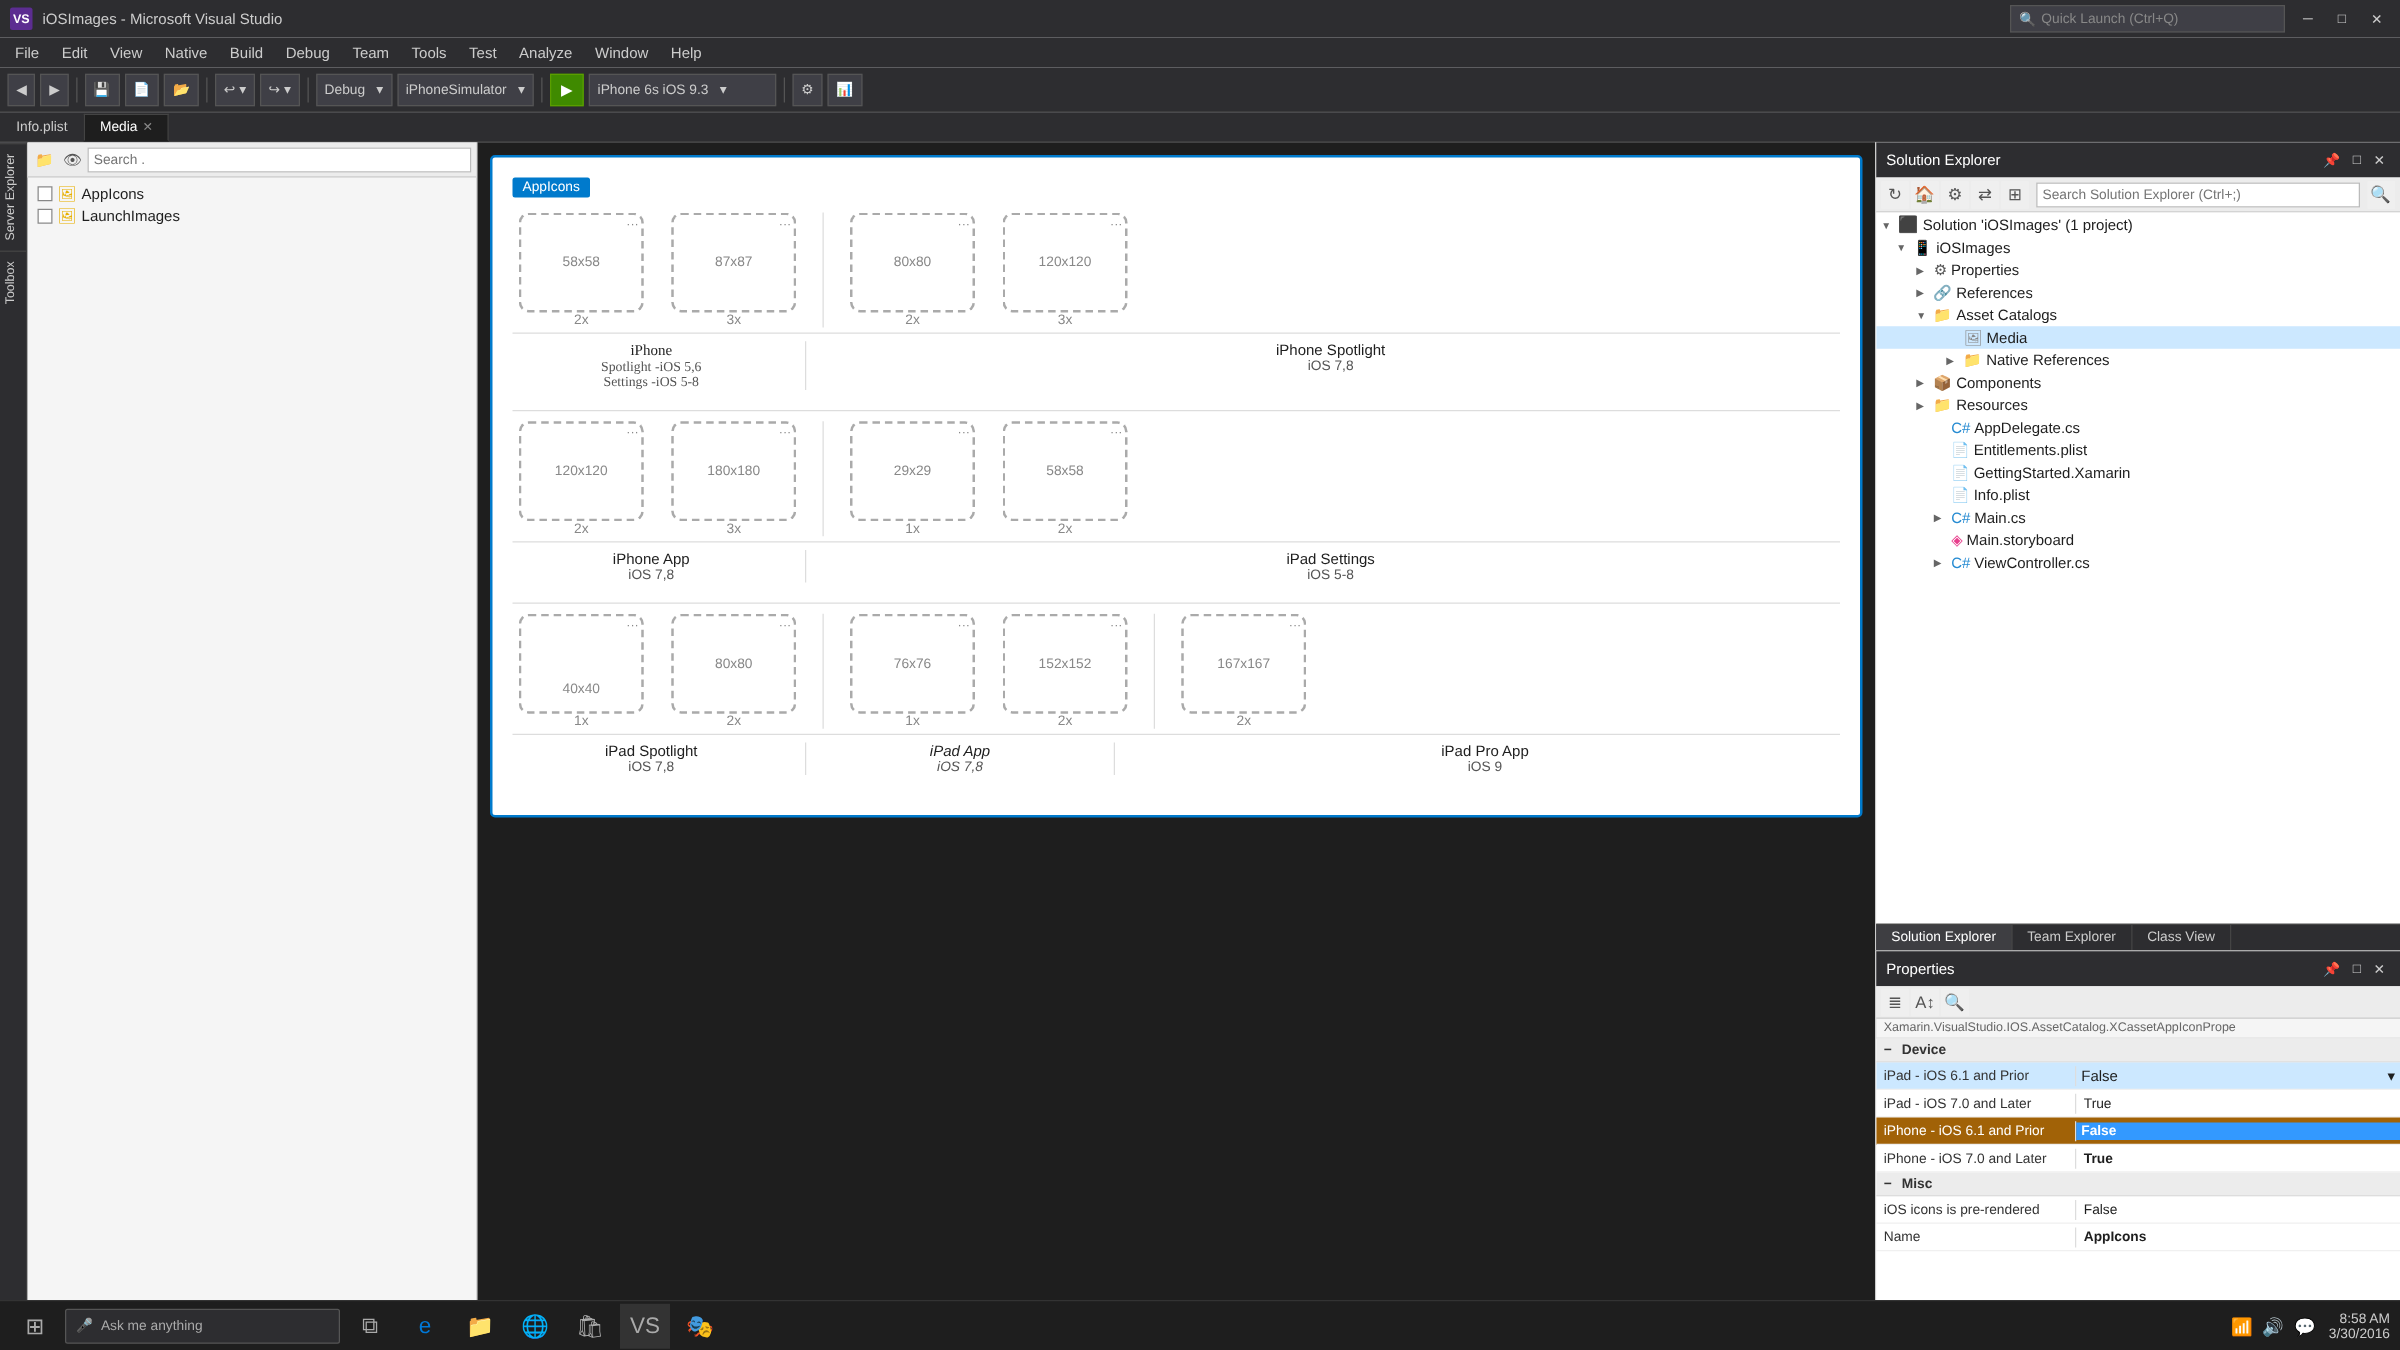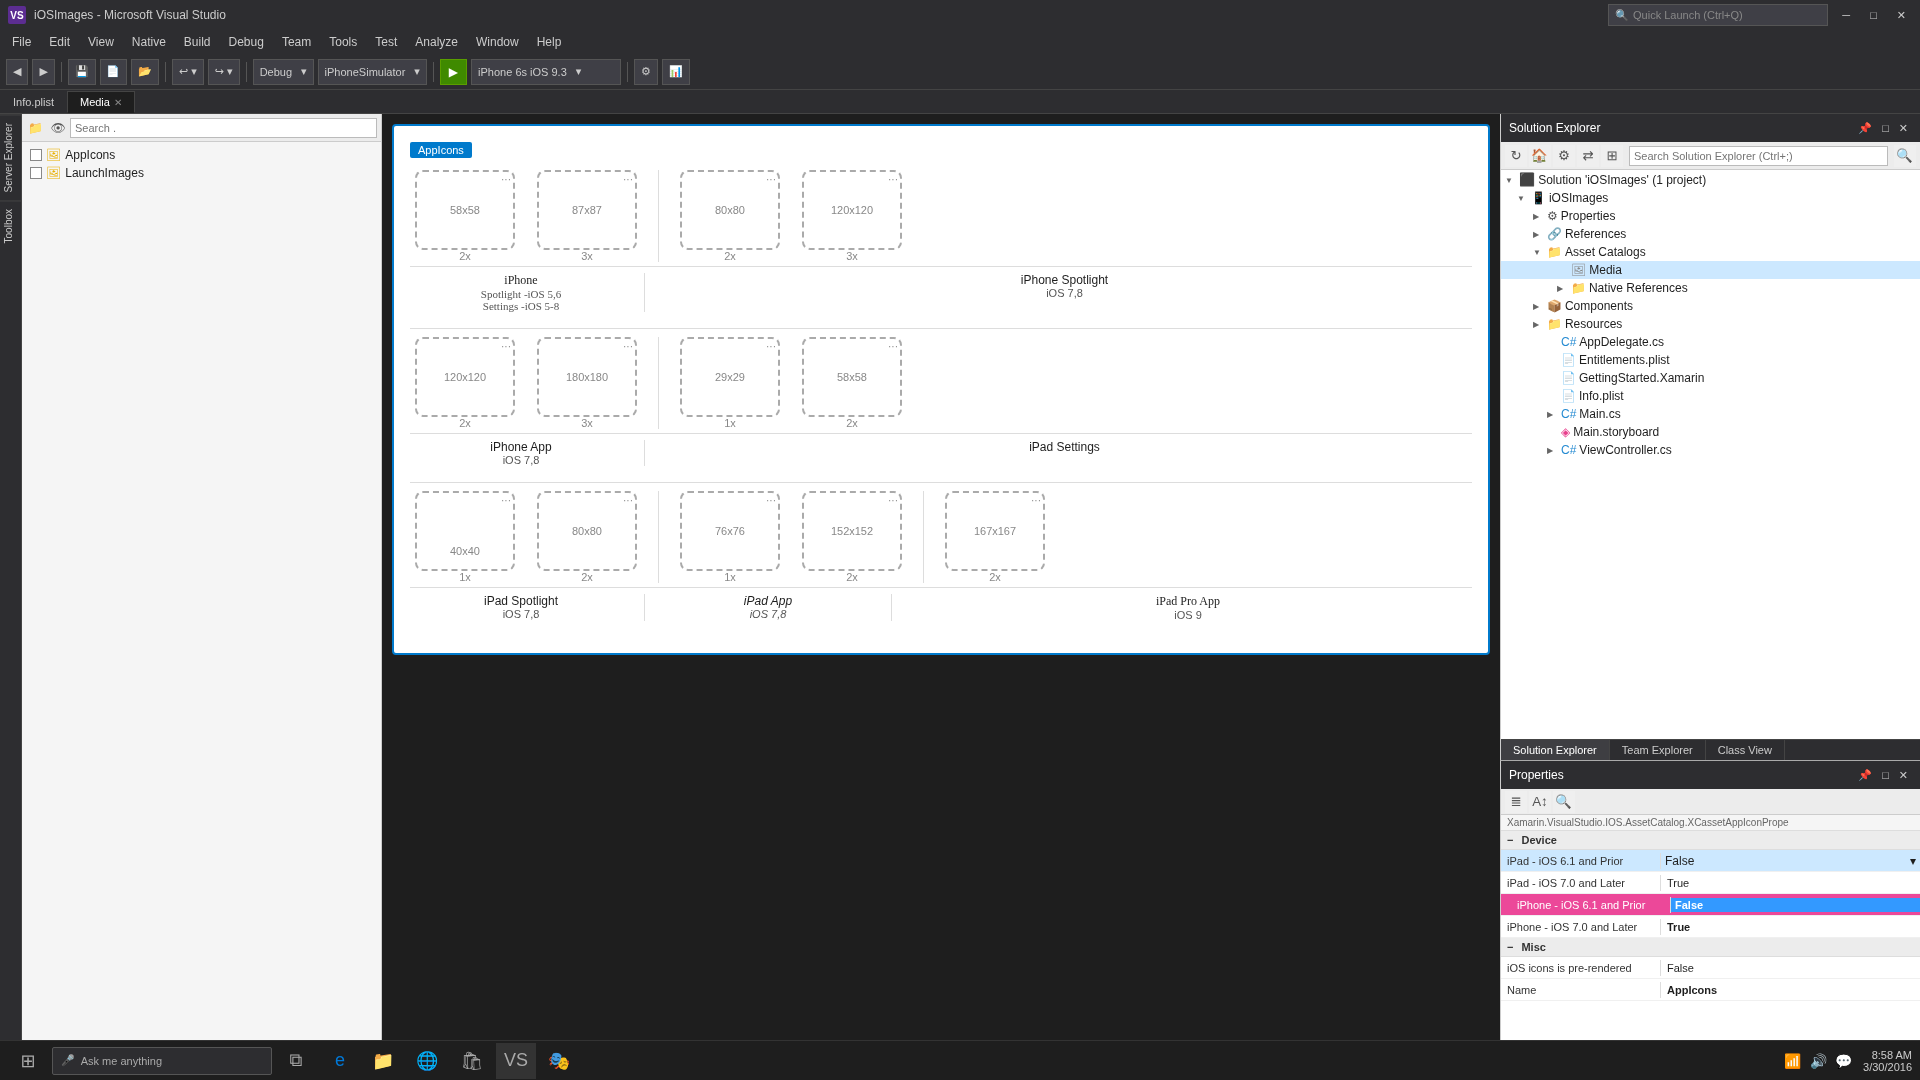--- a/index.html
+++ b/index.html
@@ -82,21 +82,21 @@
 
     
     .properties-panel { width: 420px; background: #f5f5f5; border-left: 1px solid #ccc; border-top: 1px solid #aaa; display: flex; flex-direction: column; height: 320px; }
     .props-header { background: #2d2d30; color: #fff; height: 28px; display: flex; align-items: center; padding: 0 8px; font-size: 12px; justify-content: space-between; }
     .props-toolbar { background: #ececec; height: 26px; display: flex; align-items: center; padding: 0 4px; gap: 2px; border-bottom: 1px solid #ccc; }
     .props-subtitle { font-size: 10px; color: #666; padding: 2px 6px; border-bottom: 1px solid #ddd; white-space: nowrap; overflow: hidden; text-overflow: ellipsis; }
     .props-grid { flex: 1; overflow-y: auto; background: white; }
     .props-group-header { background: #ececec; padding: 3px 6px; font-size: 11px; font-weight: bold; color: #333; display: flex; align-items: center; gap: 4px; border-bottom: 1px solid #ddd; }
     .props-row { display: flex; align-items: center; border-bottom: 1px solid #f0f0f0; min-height: 22px; }
     .props-row.selected-row { background: #cce8ff; }
-    .props-row.highlighted { background: #ec4899; color: white; padding-left: 10px; }
+    .props-row.highlighted { background: #a16207; color: white; }
     .props-name { width: 160px; padding: 2px 6px; font-size: 11px; color: #333; border-right: 1px solid #ddd; flex-shrink: 0; }
     .props-value { flex: 1; padding: 2px 6px; font-size: 11px; color: #1e1e1e; }
     .props-value.bold { font-weight: bold; }
     .props-dropdown { flex: 1; display: flex; align-items: center; justify-content: space-between; padding: 0 4px; }
     .props-footer { padding: 4px 8px; font-size: 11px; color: #555; border-top: 1px solid #ddd; background: #f5f5f5; }
 
     
     .taskbar { background: #1e1e1e; height: 40px; display: flex; align-items: center; padding: 0 8px; gap: 4px; position: fixed; bottom: 0; width: 1920px; border-top: 1px solid #333; }
     .taskbar-btn { width: 40px; height: 36px; display: flex; align-items: center; justify-content: center; cursor: pointer; color: #aaa; font-size: 18px; }
     .taskbar-search { background: #2d2d30; border: 1px solid #555; height: 28px; width: 220px; display: flex; align-items: center; padding: 0 8px; gap: 6px; color: #aaa; font-size: 11px; border-radius: 2px; cursor: pointer; }
@@ -306,20 +306,21 @@
             </div>
           </div>
           <div style="display:flex;gap:12px;border-top:1px solid #ddd;padding-top:6px;">
             <div style="width:222px;text-align:center;">
               <div style="font-size:12px;font-weight:500;">iPhone App</div>
               <div style="font-size:11px;color:#555;">iOS 7,8</div>
             </div>
             <div style="width:1px;background:#ddd;"></div>
             <div style="flex:1;text-align:center;">
               <div style="font-size:12px;font-weight:500;">iPad Settings</div>
+              <div style="font-size:11px;color:#555;">iOS 5-8</div>
             </div>
           </div>
         </div>
 
         <hr class="icon-row-divider">
 
         
         <div class="icon-row">
           <div class="icon-row-items">
             <div class="icon-slot">
@@ -365,21 +366,21 @@
               <div style="font-size:12px;font-weight:500;">iPad Spotlight</div>
               <div style="font-size:11px;color:#555;">iOS 7,8</div>
             </div>
             <div style="width:1px;background:#ddd;"></div>
             <div style="width:222px;text-align:center;font-style:italic;">
               <div style="font-size:12px;font-weight:500;">iPad App</div>
               <div style="font-size:11px;color:#555;">iOS 7,8</div>
             </div>
             <div style="width:1px;background:#ddd;"></div>
             <div style="flex:1;text-align:center;">
-              <div style="font-size:12px;font-weight:500;font-family:Liberation Serif, serif;">iPad Pro App</div>
+              <div style="font-size:12px;font-weight:500;">iPad Pro App</div>
               <div style="font-size:11px;color:#555;">iOS 9</div>
             </div>
           </div>
         </div>
 
       </div>
     </div>
 
     <div class="right-side">
 

